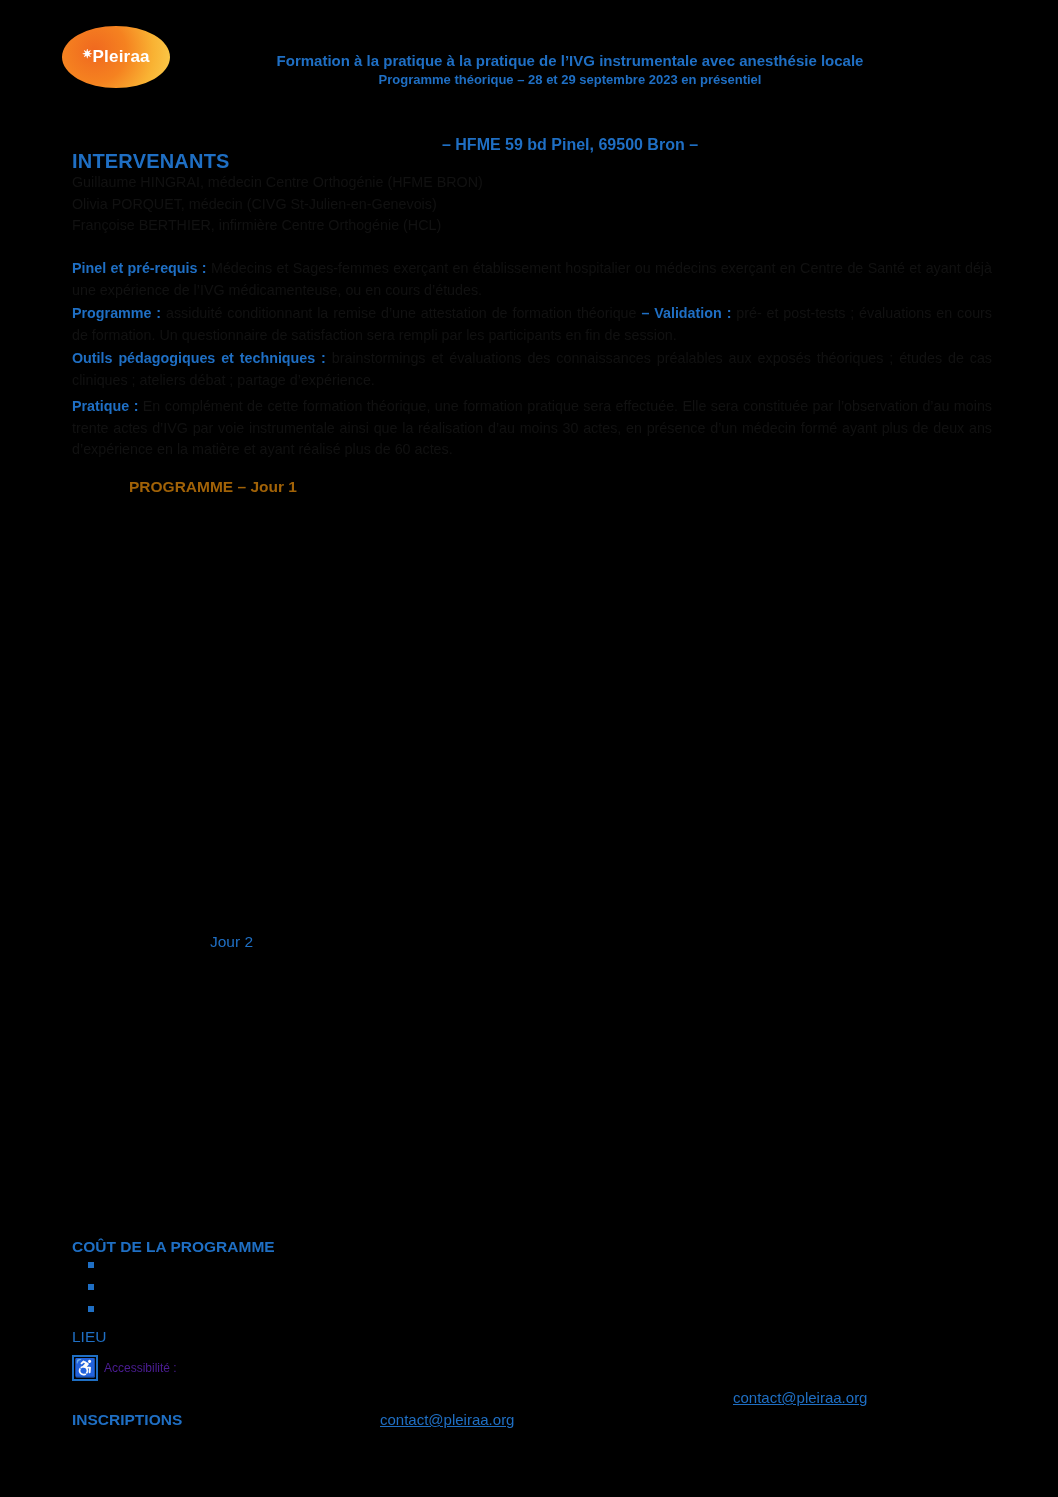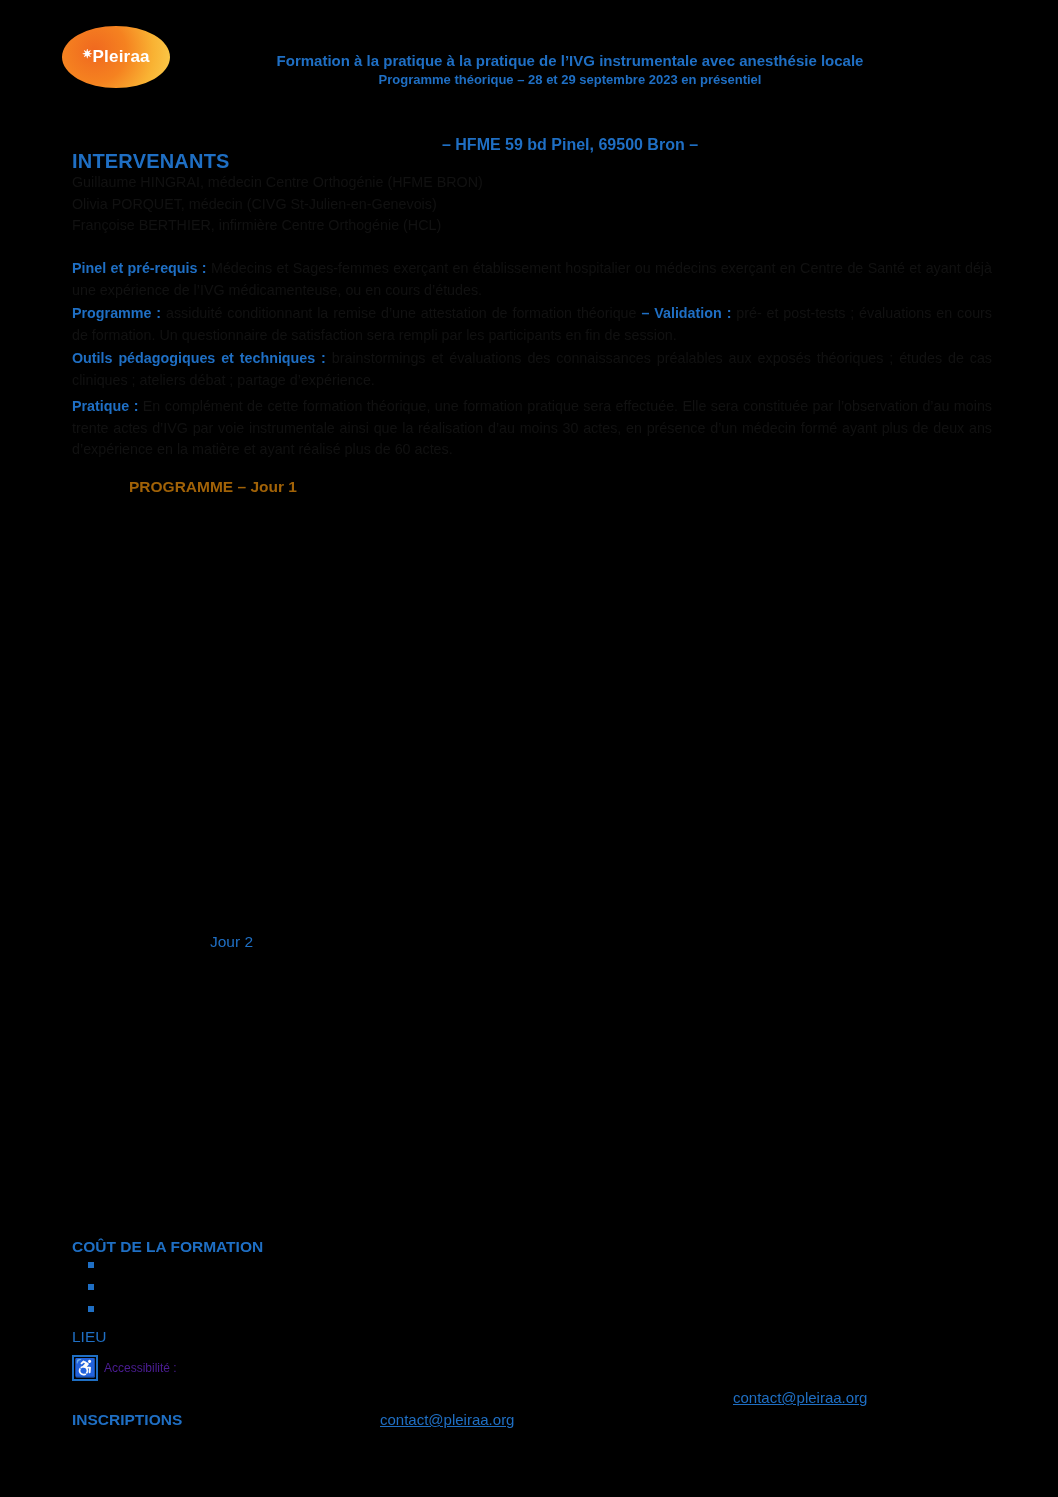--- a/index.html
+++ b/index.html
@@ -237,21 +237,21 @@
       <span class="lead">Outils pédagogiques et techniques :</span><span> brainstormings et évaluations des connaissances préalables aux exposés théoriques ; études de cas cliniques ; ateliers débat ; partage d’expérience.</span>
     </div>
 
     <div class="para" style="top:396px;">
       <span class="lead">Pratique :</span><span> En complément de cette formation théorique, une formation pratique sera effectuée. Elle sera constituée par l’observation d’au moins trente actes d’IVG par voie instrumentale ainsi que la réalisation d’au moins 30 actes, en présence d’un médecin formé ayant plus de deux ans d’expérience en la matière et ayant réalisé plus de 60 actes.</span>
     </div>
 
     <div class="jour1">PROGRAMME –  Jour 1</div>
     <div class="jour2">Jour 2</div>
 
-    <div class="cout">COÛT DE LA FORMATION</div>
+    <div class="cout">COÛT DE LA PROGRAMME</div>
     <div class="bullets">
       <div class="b"></div>
       <div class="b"></div>
       <div class="b"></div>
     </div>
 
     <div class="lieu">LIEU</div>
 
     <div class="access-row">
       <div class="wheelchair">♿</div>

